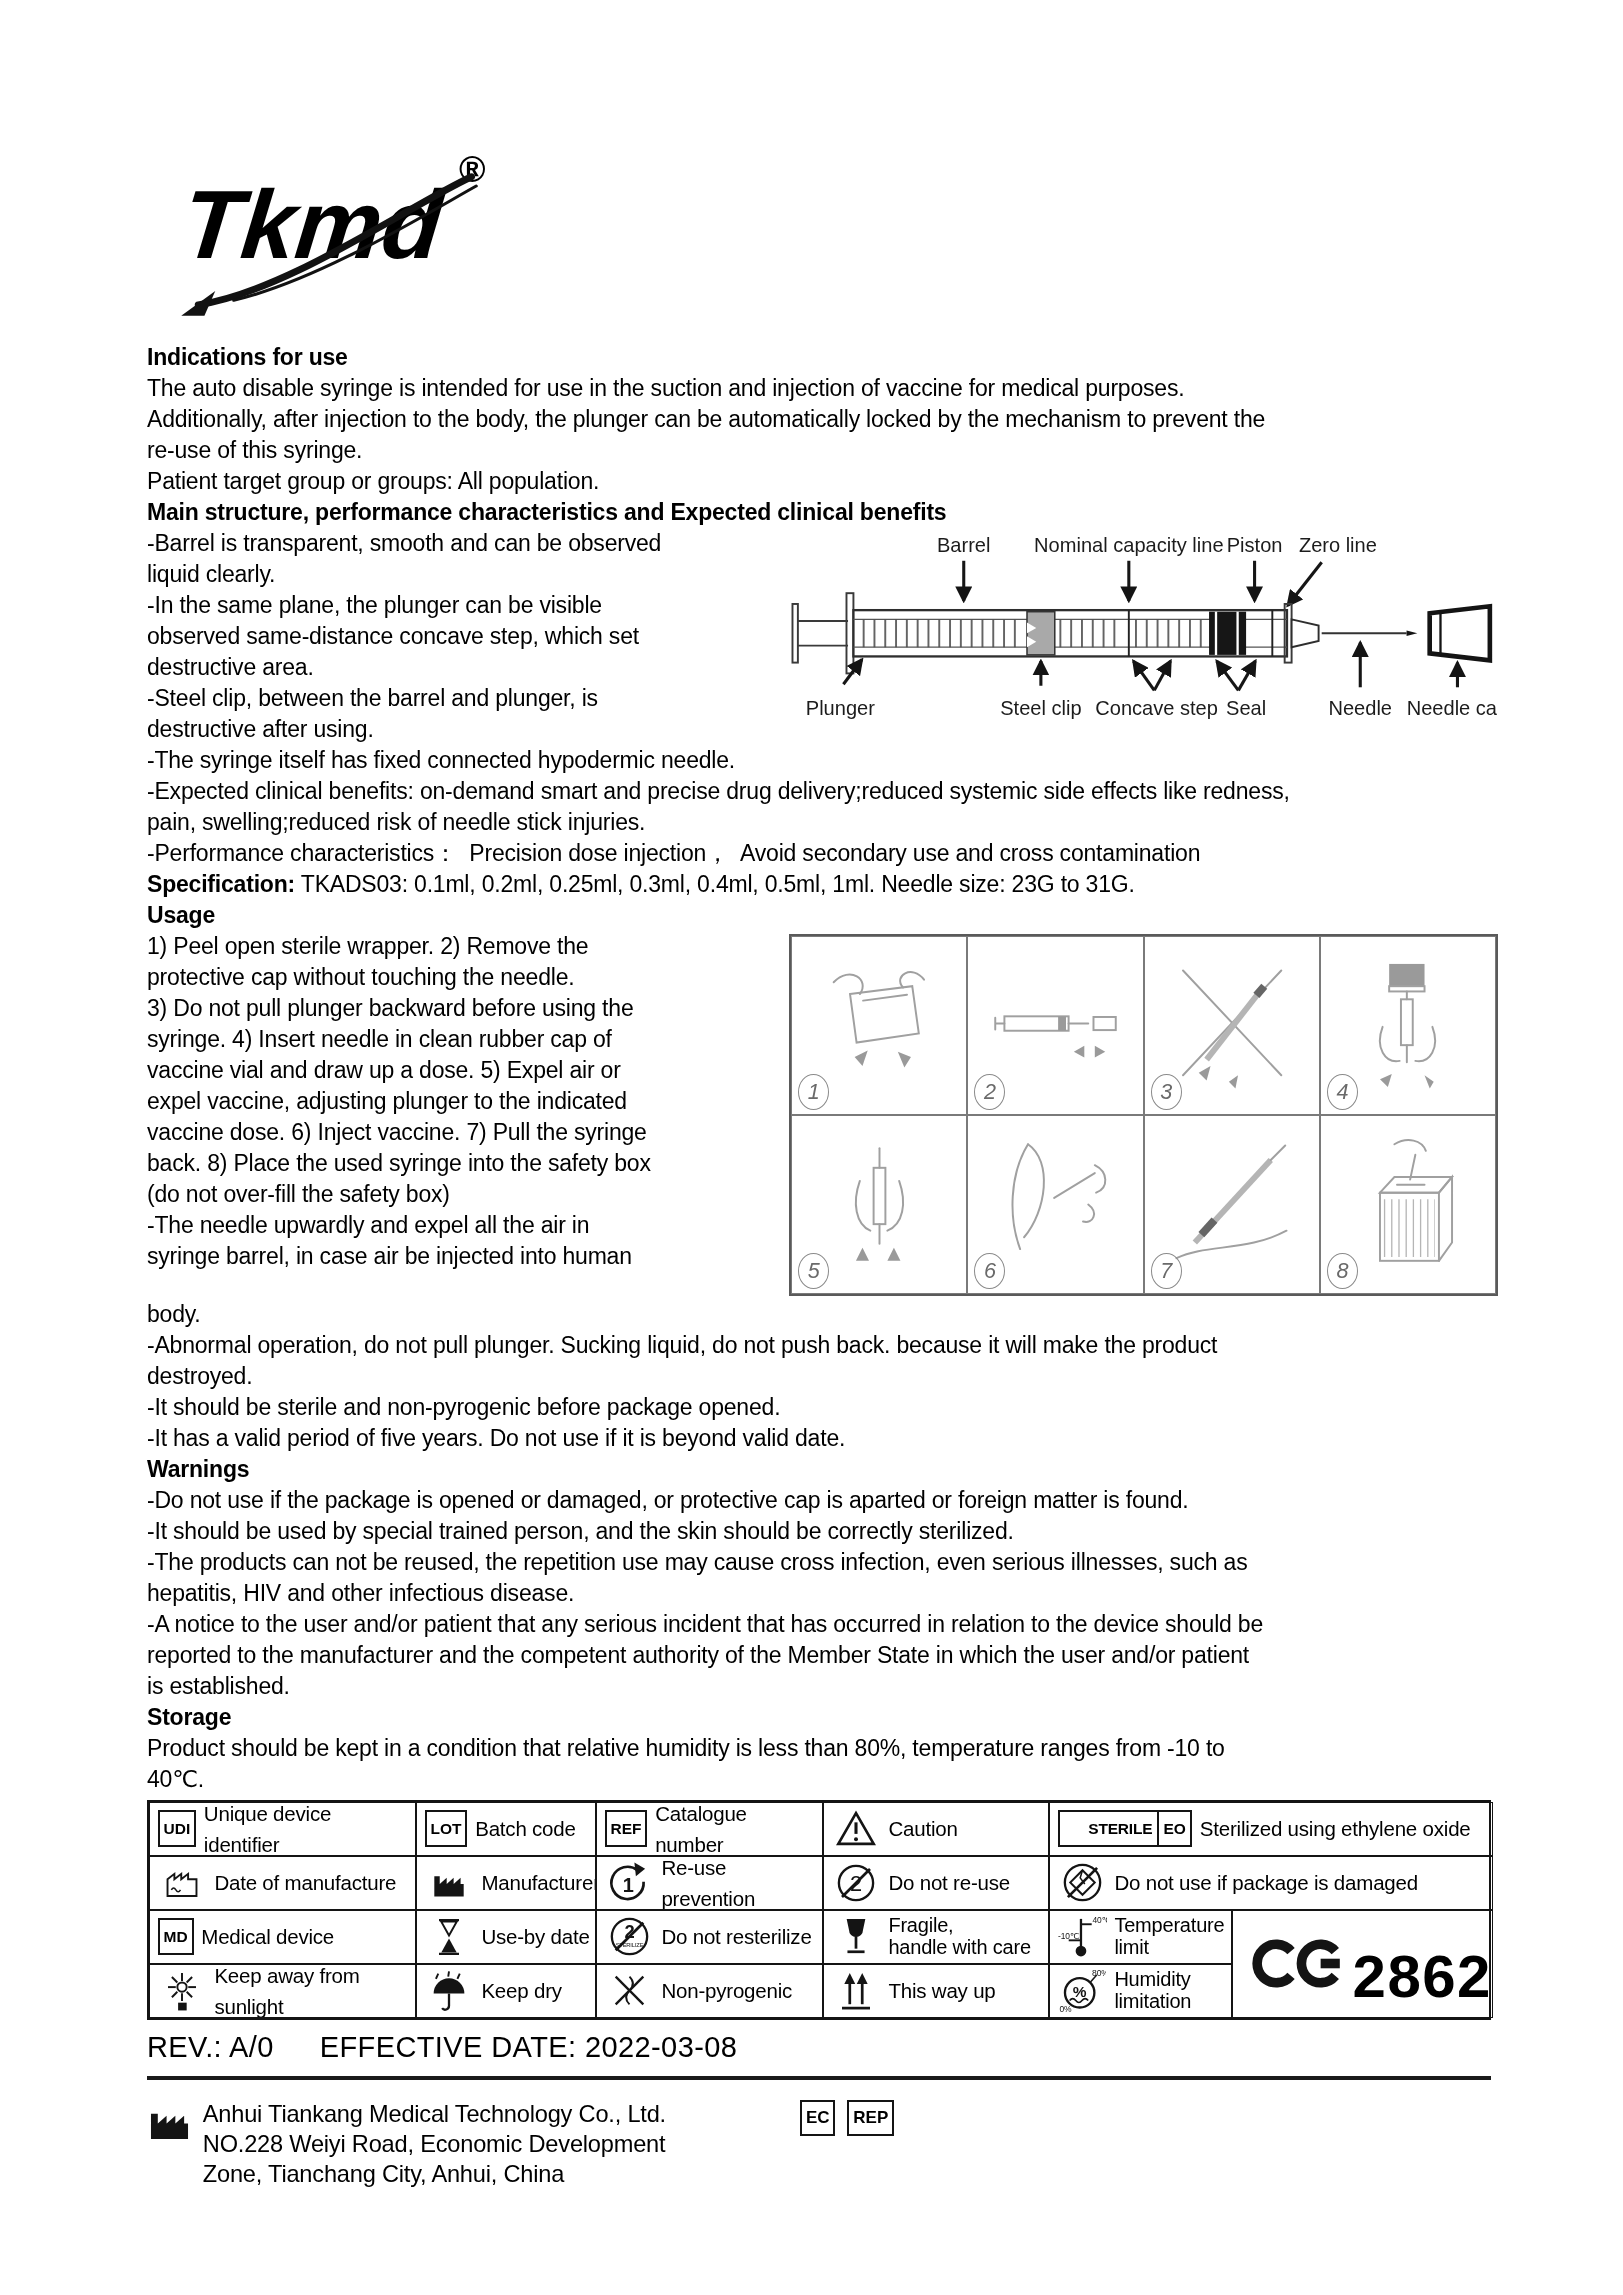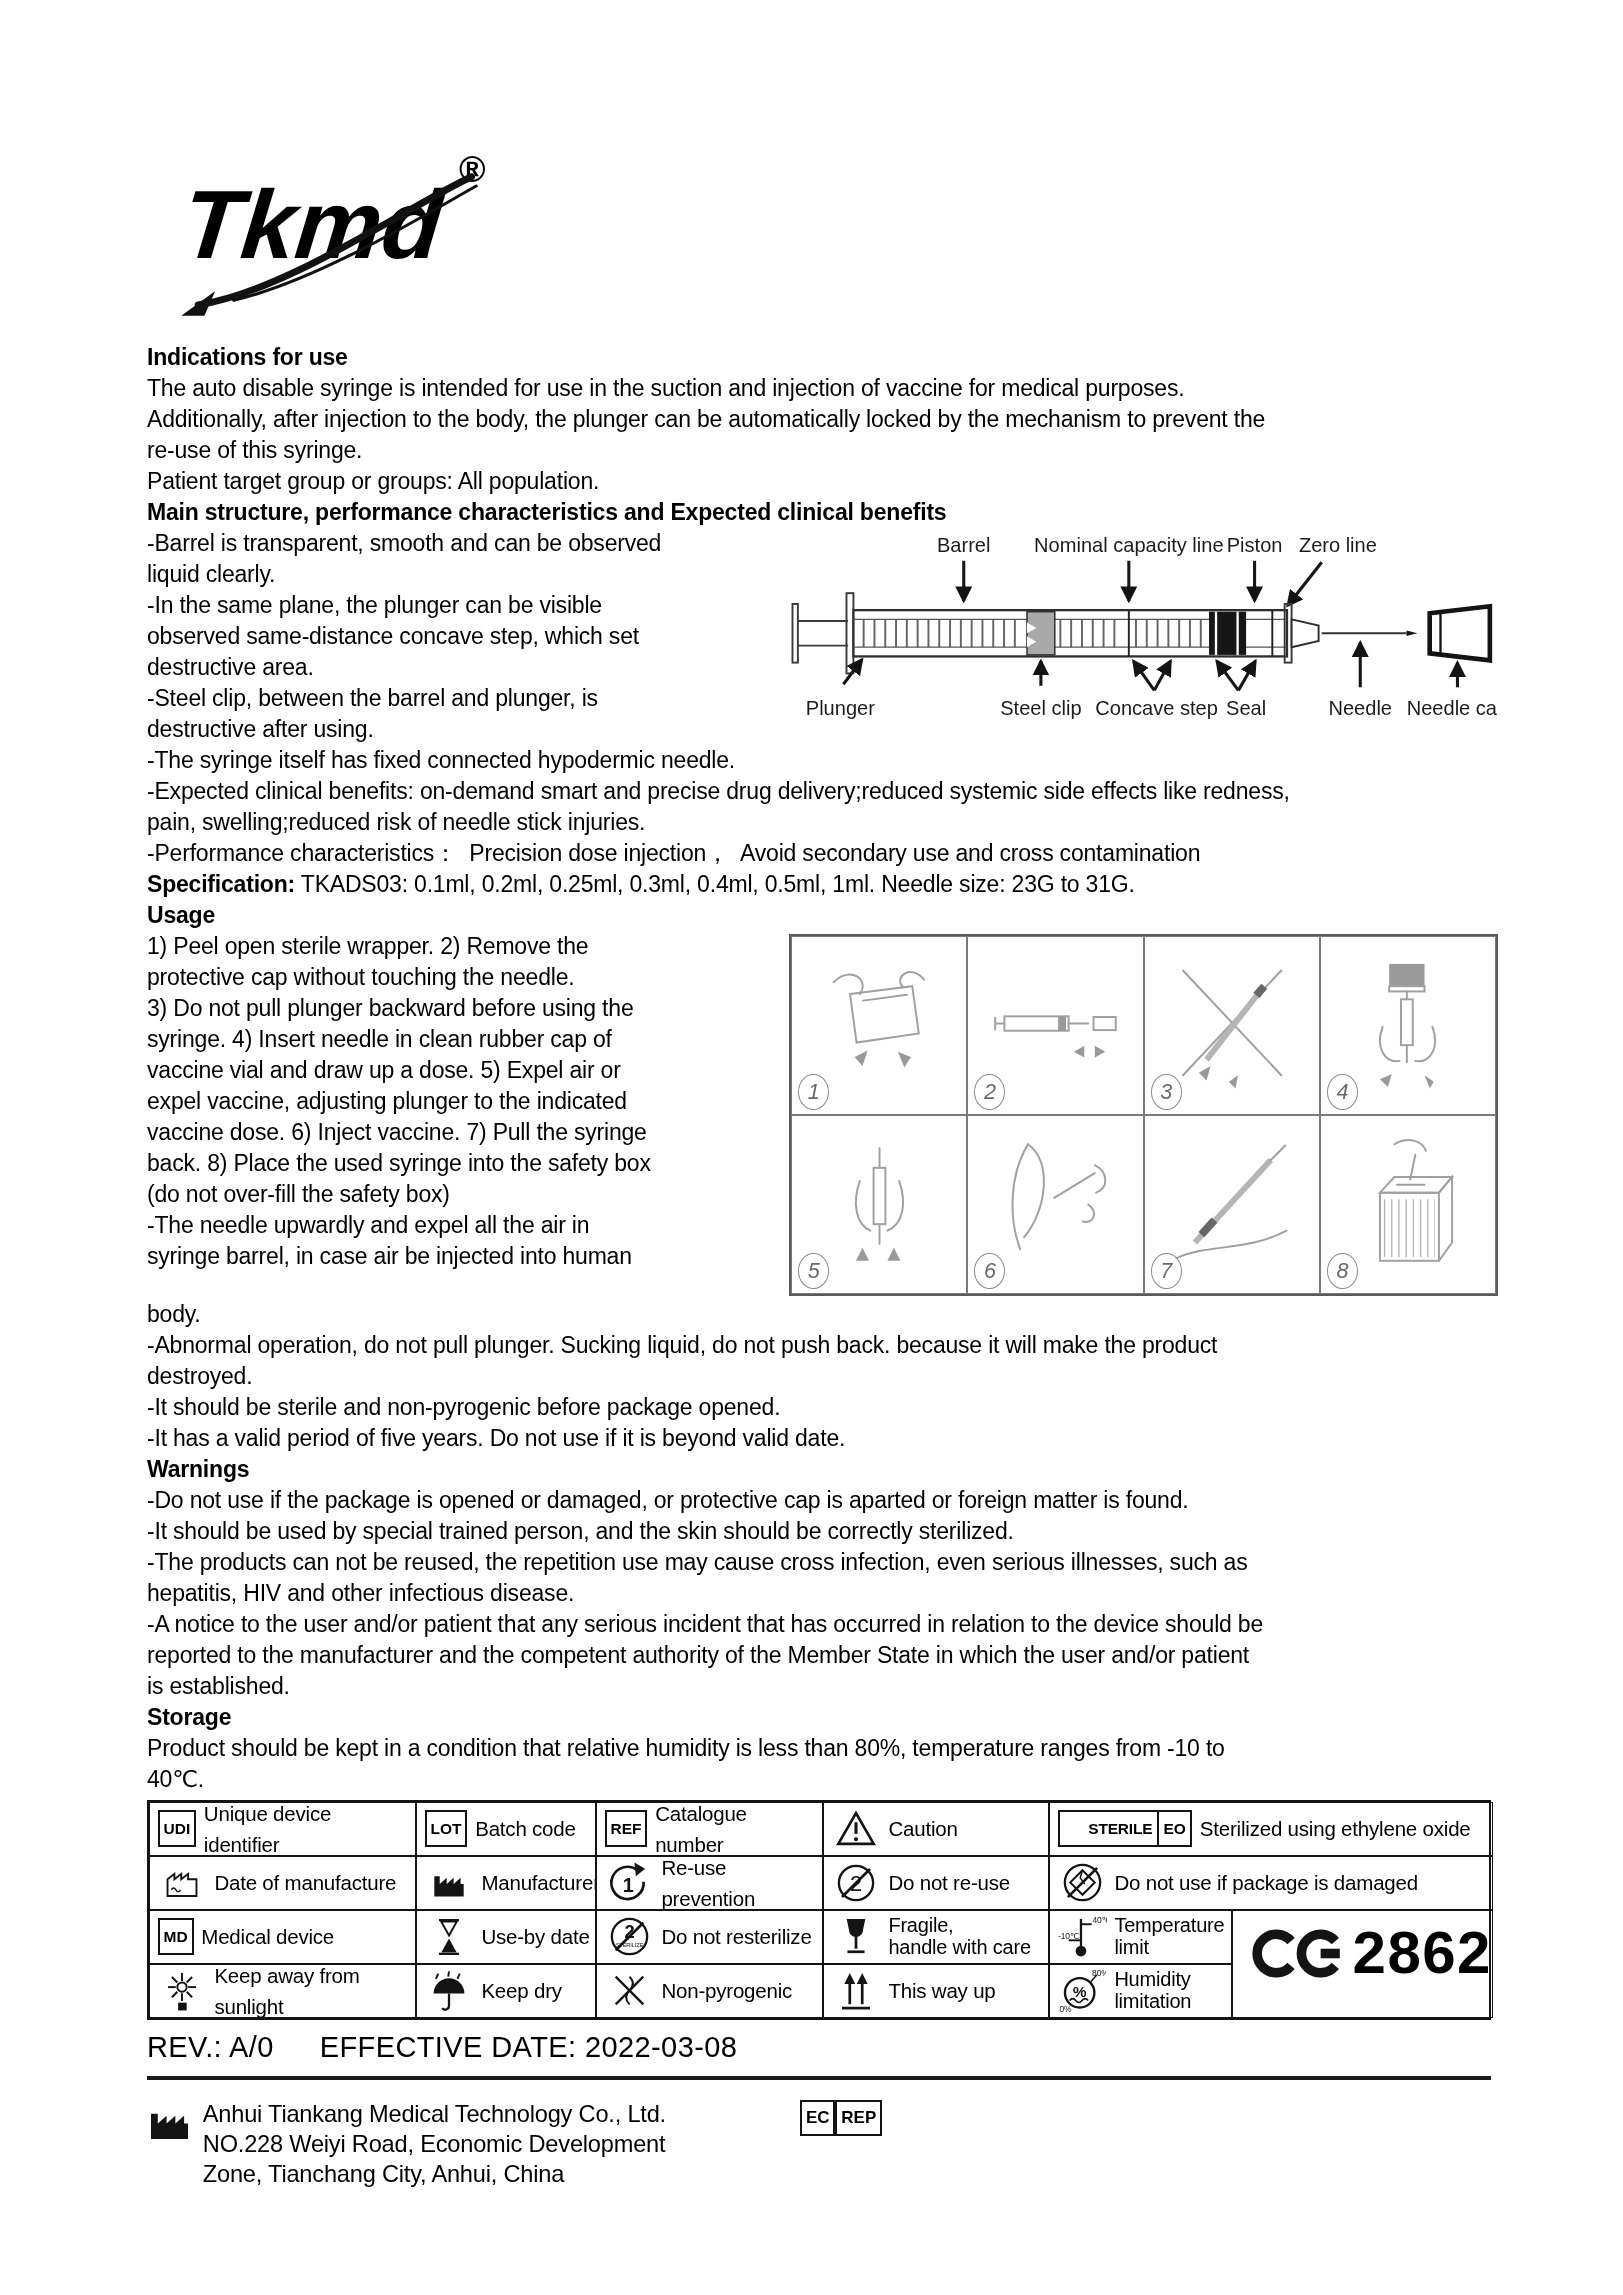--- a/index.html
+++ b/index.html
@@ -40,32 +40,32 @@
             border:2.3px solid #141414;width:1344px;box-sizing:border-box;margin-top:4.6px;}
   .cell{border:1.5px solid #141414;display:flex;align-items:center;padding:0 4.6px 0 7.7px;gap:7.7px;
         box-sizing:border-box;font-size:20.5px;letter-spacing:-0.2px;overflow:hidden;}
   .cell .lbl2{white-space:pre-wrap;line-height:21.6px;font-size:20px;}
   .ic{width:49px;min-width:49px;display:flex;justify-content:center;align-items:center;}
   .badge{border:2.3px solid #141414;font-weight:bold;font-size:15.5px;padding:0.8px 3.9px;letter-spacing:0;}
   .badge2{display:inline-flex;border:2.3px solid #141414;font-weight:bold;font-size:15.5px;}
   .badge2 span{padding:0.8px 4.6px;}
   .badge2 span:first-child{border-right:2.3px solid #141414;margin-left:24px;}
   .cspan{grid-column:5 / 7;}
-  .cecell{grid-column:6 / 7;grid-row:3 / 5;display:flex;justify-content:center;gap:4.6px;
+  .cecell{grid-column:6 / 7;grid-row:3 / 5;display:flex;align-items:center;justify-content:center;gap:4.6px;
           border:1.5px solid #141414;box-sizing:border-box;padding-left:19px;}
   .ce-num{font-size:60px;font-weight:bold;letter-spacing:1.5px;margin-top:26px;}
   
   .rev{margin-top:12.4px;font-size:29px;letter-spacing:0.4px;}
   .rev span{margin-right:46px;}
   .rule{height:4.6px;background:#1a1a1a;margin-top:12.4px;width:1344px;}
   .footer{display:flex;margin-top:18.5px;font-size:23.6px;line-height:30px;}
   .f-left{width:653px;display:flex;gap:10.8px;}
   .f-right{display:flex;gap:10.8px;}
   .fac-ic{margin-top:3.1px;}
-  .ecrep{display:flex;align-items:flex-start;gap:0;margin-top:1.5px;}
+  .ecrep{display:flex;align-items:flex-start;gap:12px;margin-top:1.5px;}
   .ecrep .badge{font-size:17px;border-width:2.3px;}
 </style>
 </head>
 <body>
 
 <div class="page">
 
   <div class="logo">
     <span class="logo-text">Tkmd</span>
     <span class="logo-reg">®</span>

